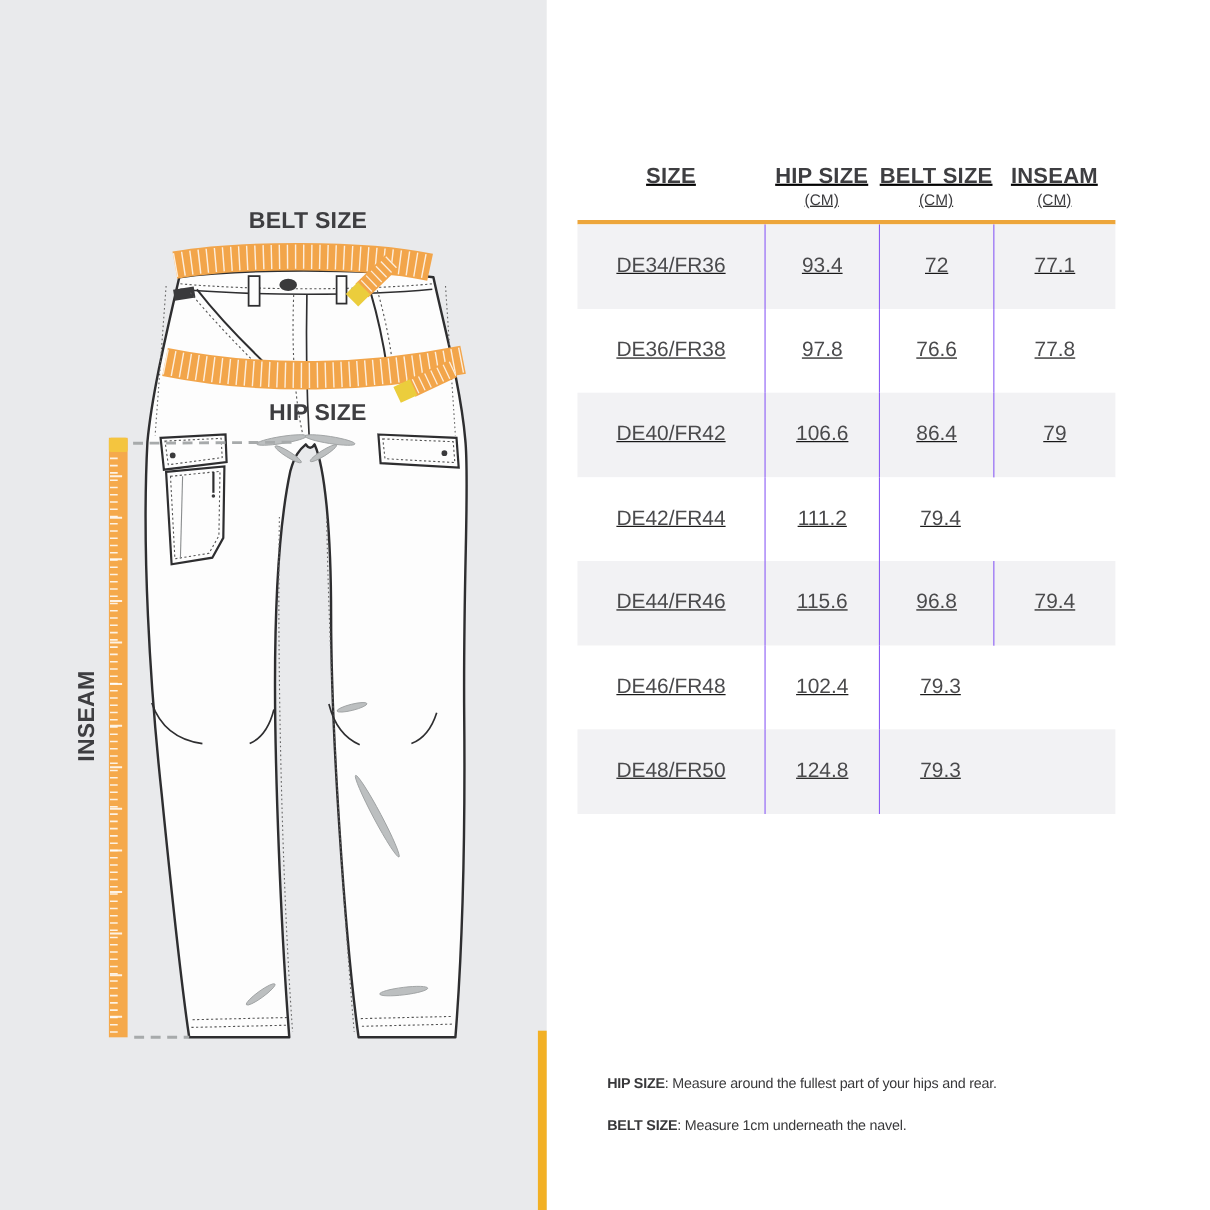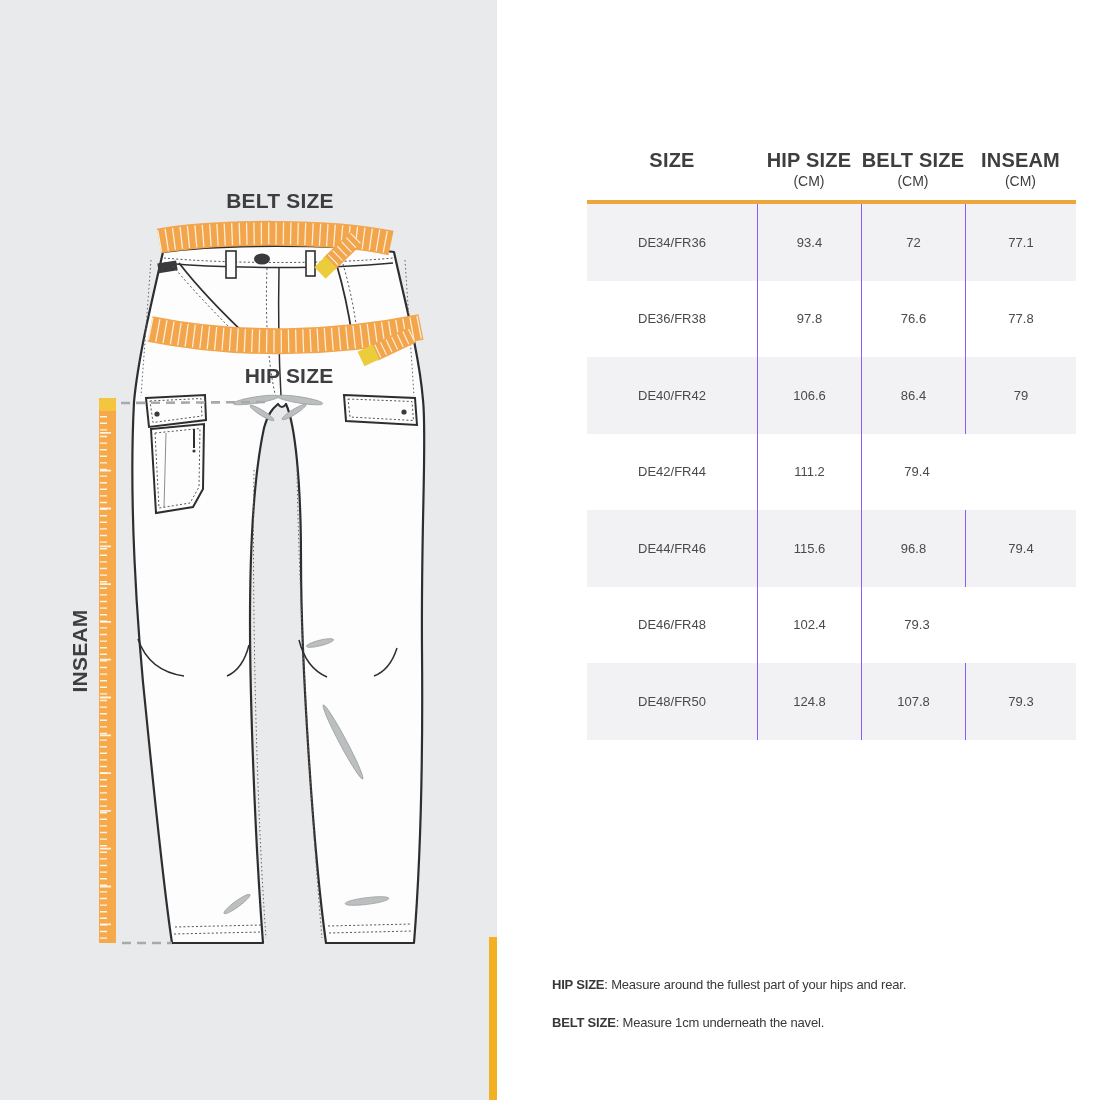--- a/index.html
+++ b/index.html
@@ -9,33 +9,33 @@
   
   .left-panel { position:absolute; left:0; top:0; width:497px; height:1100px; background:#e9eaec; }
   .left-panel svg { position:absolute; left:0; top:0; }
   .illu-label { position:absolute; color:#3e3e41; font-weight:bold; font-size:21px;
                 letter-spacing:.2px; text-align:center; white-space:nowrap; }
   .lbl-belt   { left:180px; top:189px; width:200px; }
   .lbl-hip    { left:189px; top:364px; width:200px; }
   .lbl-inseam { left:32px;  top:639px; width:95px; transform:rotate(-90deg); transform-origin:center; }
 
   
-  .size-table { position:absolute; left:587px; top:140px; width:489px; }
+  .size-table { position:absolute; left:525px; top:140px; width:489px;text-decoration:underline; }
   .thead { display:flex; }
   .th { text-align:center; padding-top:8px; }
   .th .t-label { font-size:20px; font-weight:bold; color:#3e3e41; letter-spacing:.2px; line-height:24px; }
   .th .t-unit  { font-size:14px; color:#3e3e41; line-height:18px; }
   .col-0 { width:170px; } .col-1 { width:104px; } .col-2 { width:104px; } .col-3 { width:111px; }
   .orange-rule { height:4px; background:#eda63b; margin-top:10px; }
   .tbody { width:100%; }
   .trow { display:flex; height:76.5px; }
   .trow:nth-child(odd) { background:#f2f2f4; }
   .trow:nth-child(even) { background:#ffffff; }
   .td { display:flex; align-items:center; justify-content:center;
-        font-size:13px; color:#4a4a4c; }
+        font-size:19px; color:#4a4a4c; }
   .td + .td { border-left:1px solid #8b5cf6; }
 
   .notes { position:absolute; left:552px; top:966px; width:530px; color:#38383a; }
   .notes p { font-size:13px; line-height:38px; letter-spacing:-0.2px; }
   .notes b { font-weight:bold; }
 
   .accent-bar { position:absolute; left:489px; top:937px; width:8px; height:163px; background:#f2b024; }
 </style>
 </head>
 <body>
@@ -198,21 +198,20 @@
         <div class="td col-3">79.4</div>
       </div>
       <div class="trow">
         <div class="td col-0">DE46/FR48</div>
         <div class="td col-2">102.4</div>
         <div class="td col-3">79.3</div>
       </div>
       <div class="trow">
         <div class="td col-0">DE48/FR50</div>
         <div class="td col-1">124.8</div>
-        <div class="td col-2">107.8</div>
         <div class="td col-3">79.3</div>
       </div>
     </div>
   </div>
 
   <div class="notes">
     <p><b>HIP SIZE</b><span>: Measure around the fullest part of your hips and rear.</span></p>
     <p><b>BELT SIZE</b><span>: Measure 1cm underneath the navel.</span></p>
   </div>
 

